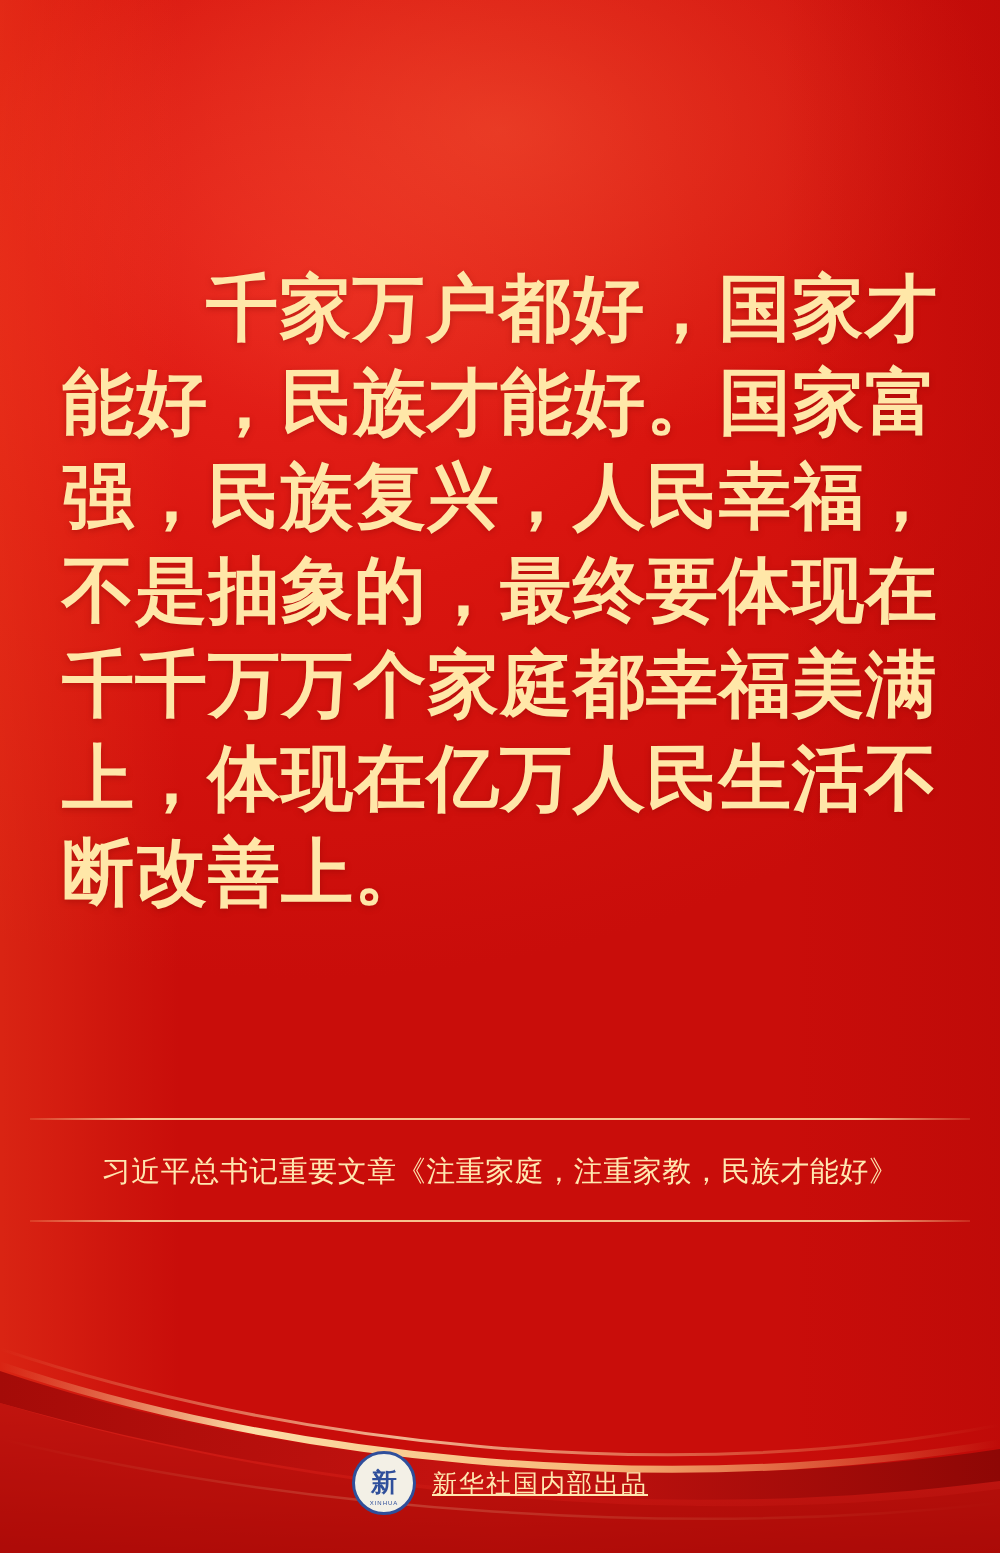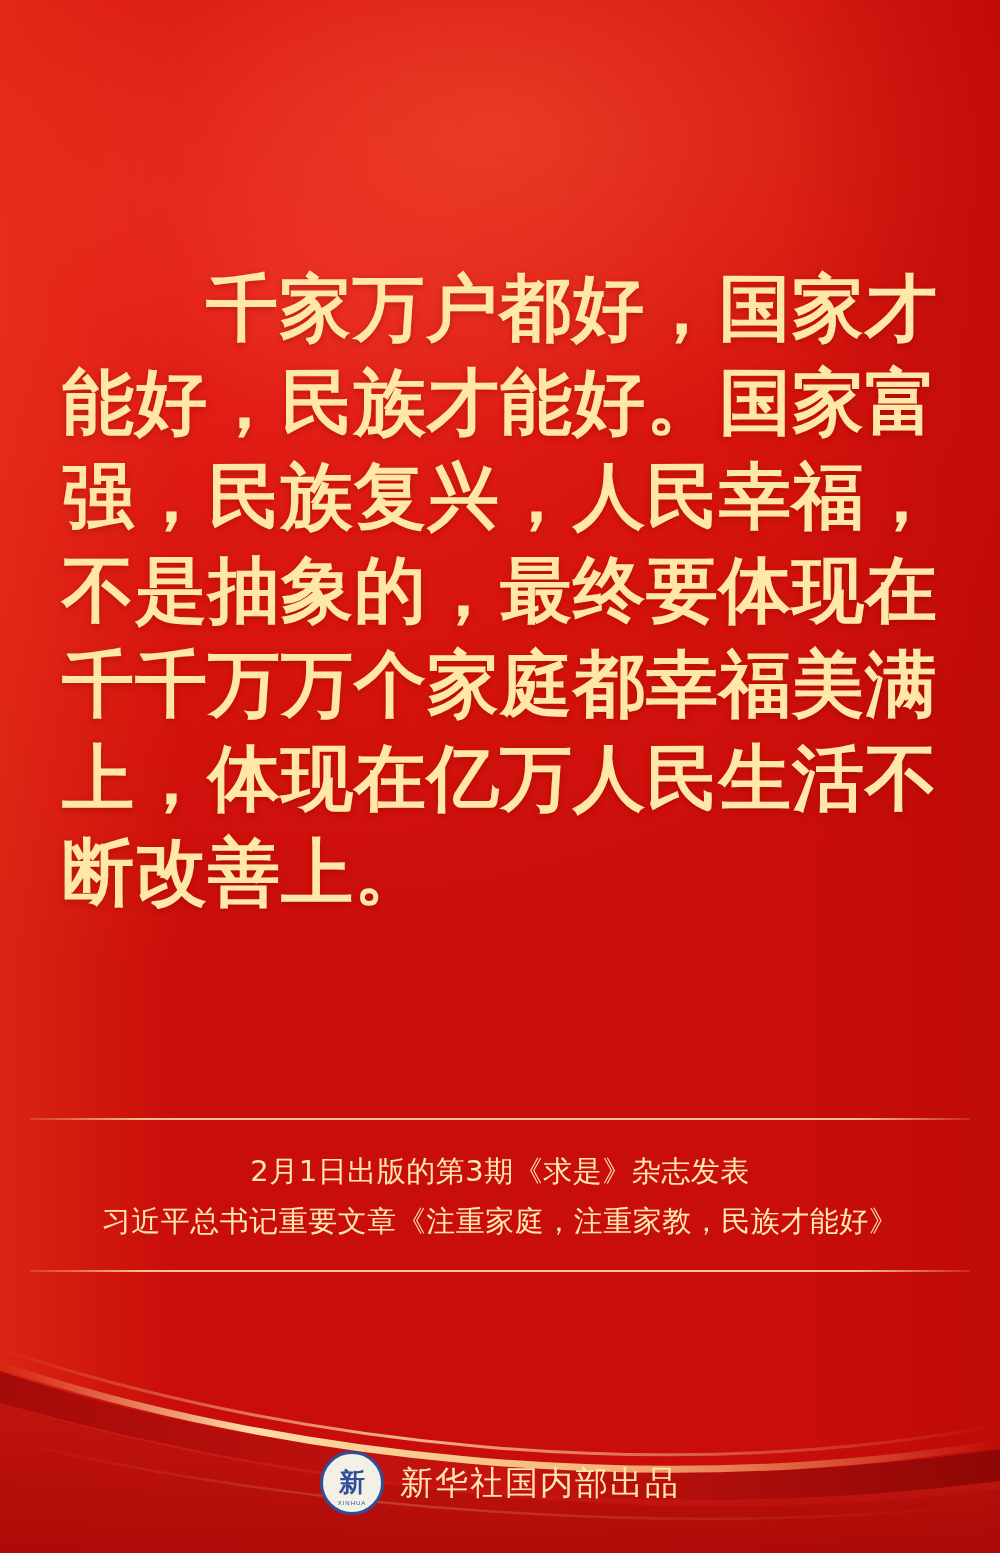--- a/index.html
+++ b/index.html
@@ -128,40 +128,40 @@
     left: 0;
     right: 0;
     text-align: center;
     font-size: 6px;
     letter-spacing: 1px;
     color: #2f4f9b;
     font-family: "Liberation Sans", sans-serif;
   }
   .logo-text {
     color: #ffe7b0;
-    font-size: 33px;
+    font-size: 25px;
     letter-spacing: 2px;
     font-family: "DejaVu Sans", "Liberation Sans", sans-serif;
+    text-decoration: underline;
   }
 </style>
 </head>
 <body>
 
 <div class="poster">
 
   <div class="glow-top"></div>
   <div class="sheen-left"></div>
   <div class="sheen-right"></div>
 
   <div class="quote">千家万户都好，国家才能好，民族才能好。国家富强，民族复兴，人民幸福，不是抽象的，最终要体现在千千万万个家庭都幸福美满上，体现在亿万人民生活不断改善上。</div>
 
   <div class="caption-wrap">
     <div class="rule"></div>
     <div class="caption">
-      <div>2月1日出版的第3期《求是》杂志发表</div>
       <div>习近平总书记重要文章《注重家庭，注重家教，民族才能好》</div>
     </div>
     <div class="rule"></div>
   </div>
 
   <svg class="ribbons" viewBox="0 0 1000 300" preserveAspectRatio="none">
     <defs>
       <linearGradient id="gDark" x1="0" y1="0" x2="1" y2="0">
         <stop offset="0%" stop-color="#a40b08"></stop>
         <stop offset="50%" stop-color="#c71310"></stop>

